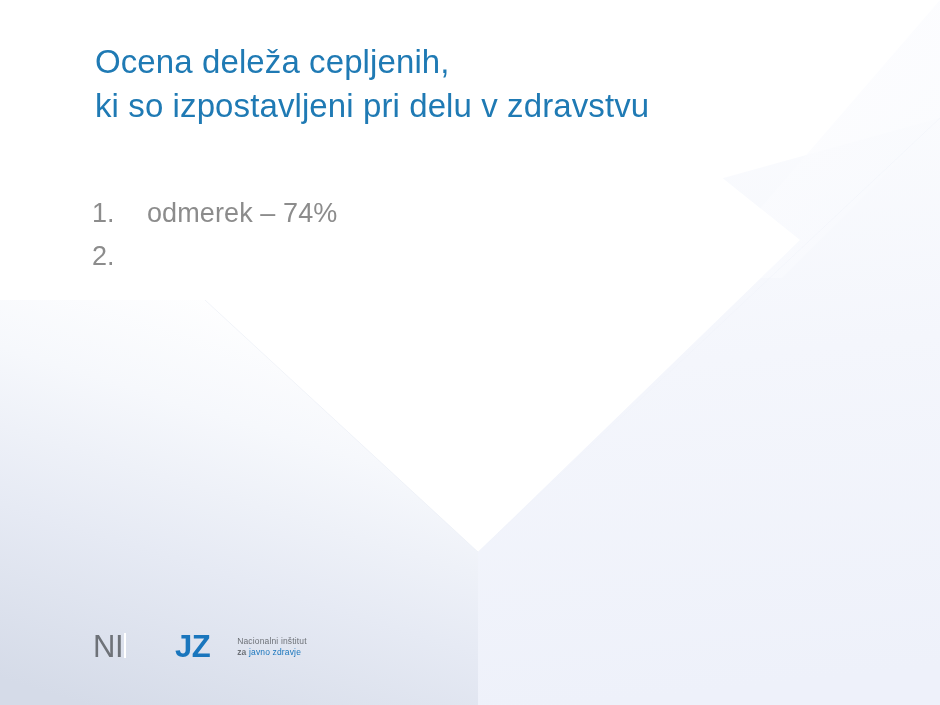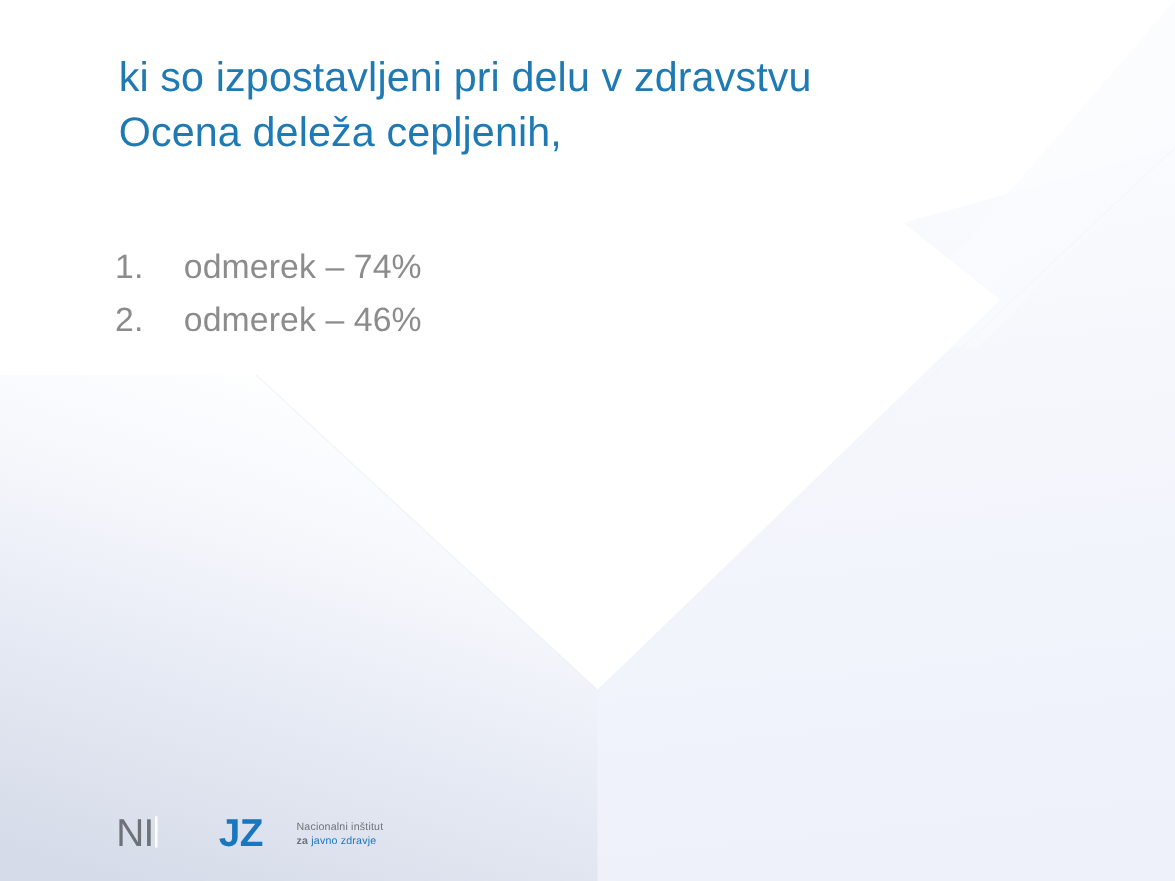--- a/index.html
+++ b/index.html
@@ -71,21 +71,21 @@
     color: #8c8c8c;
   }
   .list-text {
     white-space: nowrap;
   }
 
   
   #logo {
     position: absolute;
     left: 93px;
-    top: 650px;
+    top: 630px;
     display: flex;
     align-items: center;
     height: 32px;
   }
   #logo-mark {
     display: flex;
     align-items: baseline;
     font-size: 31px;
     line-height: 31px;
     letter-spacing: -0.5px;
@@ -174,34 +174,33 @@
 
     <polygon points="0,0 520,0 232,296 0,296" fill="#ffffff"></polygon>
 
     <line x1="205" y1="300" x2="478" y2="552" stroke="#e9edf5" stroke-width="1" opacity="0.6"></line>
     <line x1="478" y1="552" x2="940" y2="118" stroke="#f0f3fa" stroke-width="1" opacity="0.5"></line>
   </svg>
 
   <div id="content">
 
     <div id="title-block">
+      <div class="title-line">Ocena deleža cepljenih,</div>
       <div class="title-line">ki so izpostavljeni pri delu v zdravstvu</div>
-      <div class="title-line">Ocena deleža cepljenih,</div>
     </div>
 
     <div id="list-block">
 
       <div class="list-item">
         <span class="list-marker">1.</span>
         <span class="list-text">odmerek – 74%</span>
       </div>
 
       <div class="list-item">
         <span class="list-marker">2.</span>
-        <span class="list-text">odmerek – 46%</span>
       </div>
 
     </div>
 
     <div id="logo">
       <div id="logo-mark">
         <span id="logo-ni">NI</span>
         <span id="logo-bar"></span>
         <span id="logo-jz">JZ</span>
       </div>

